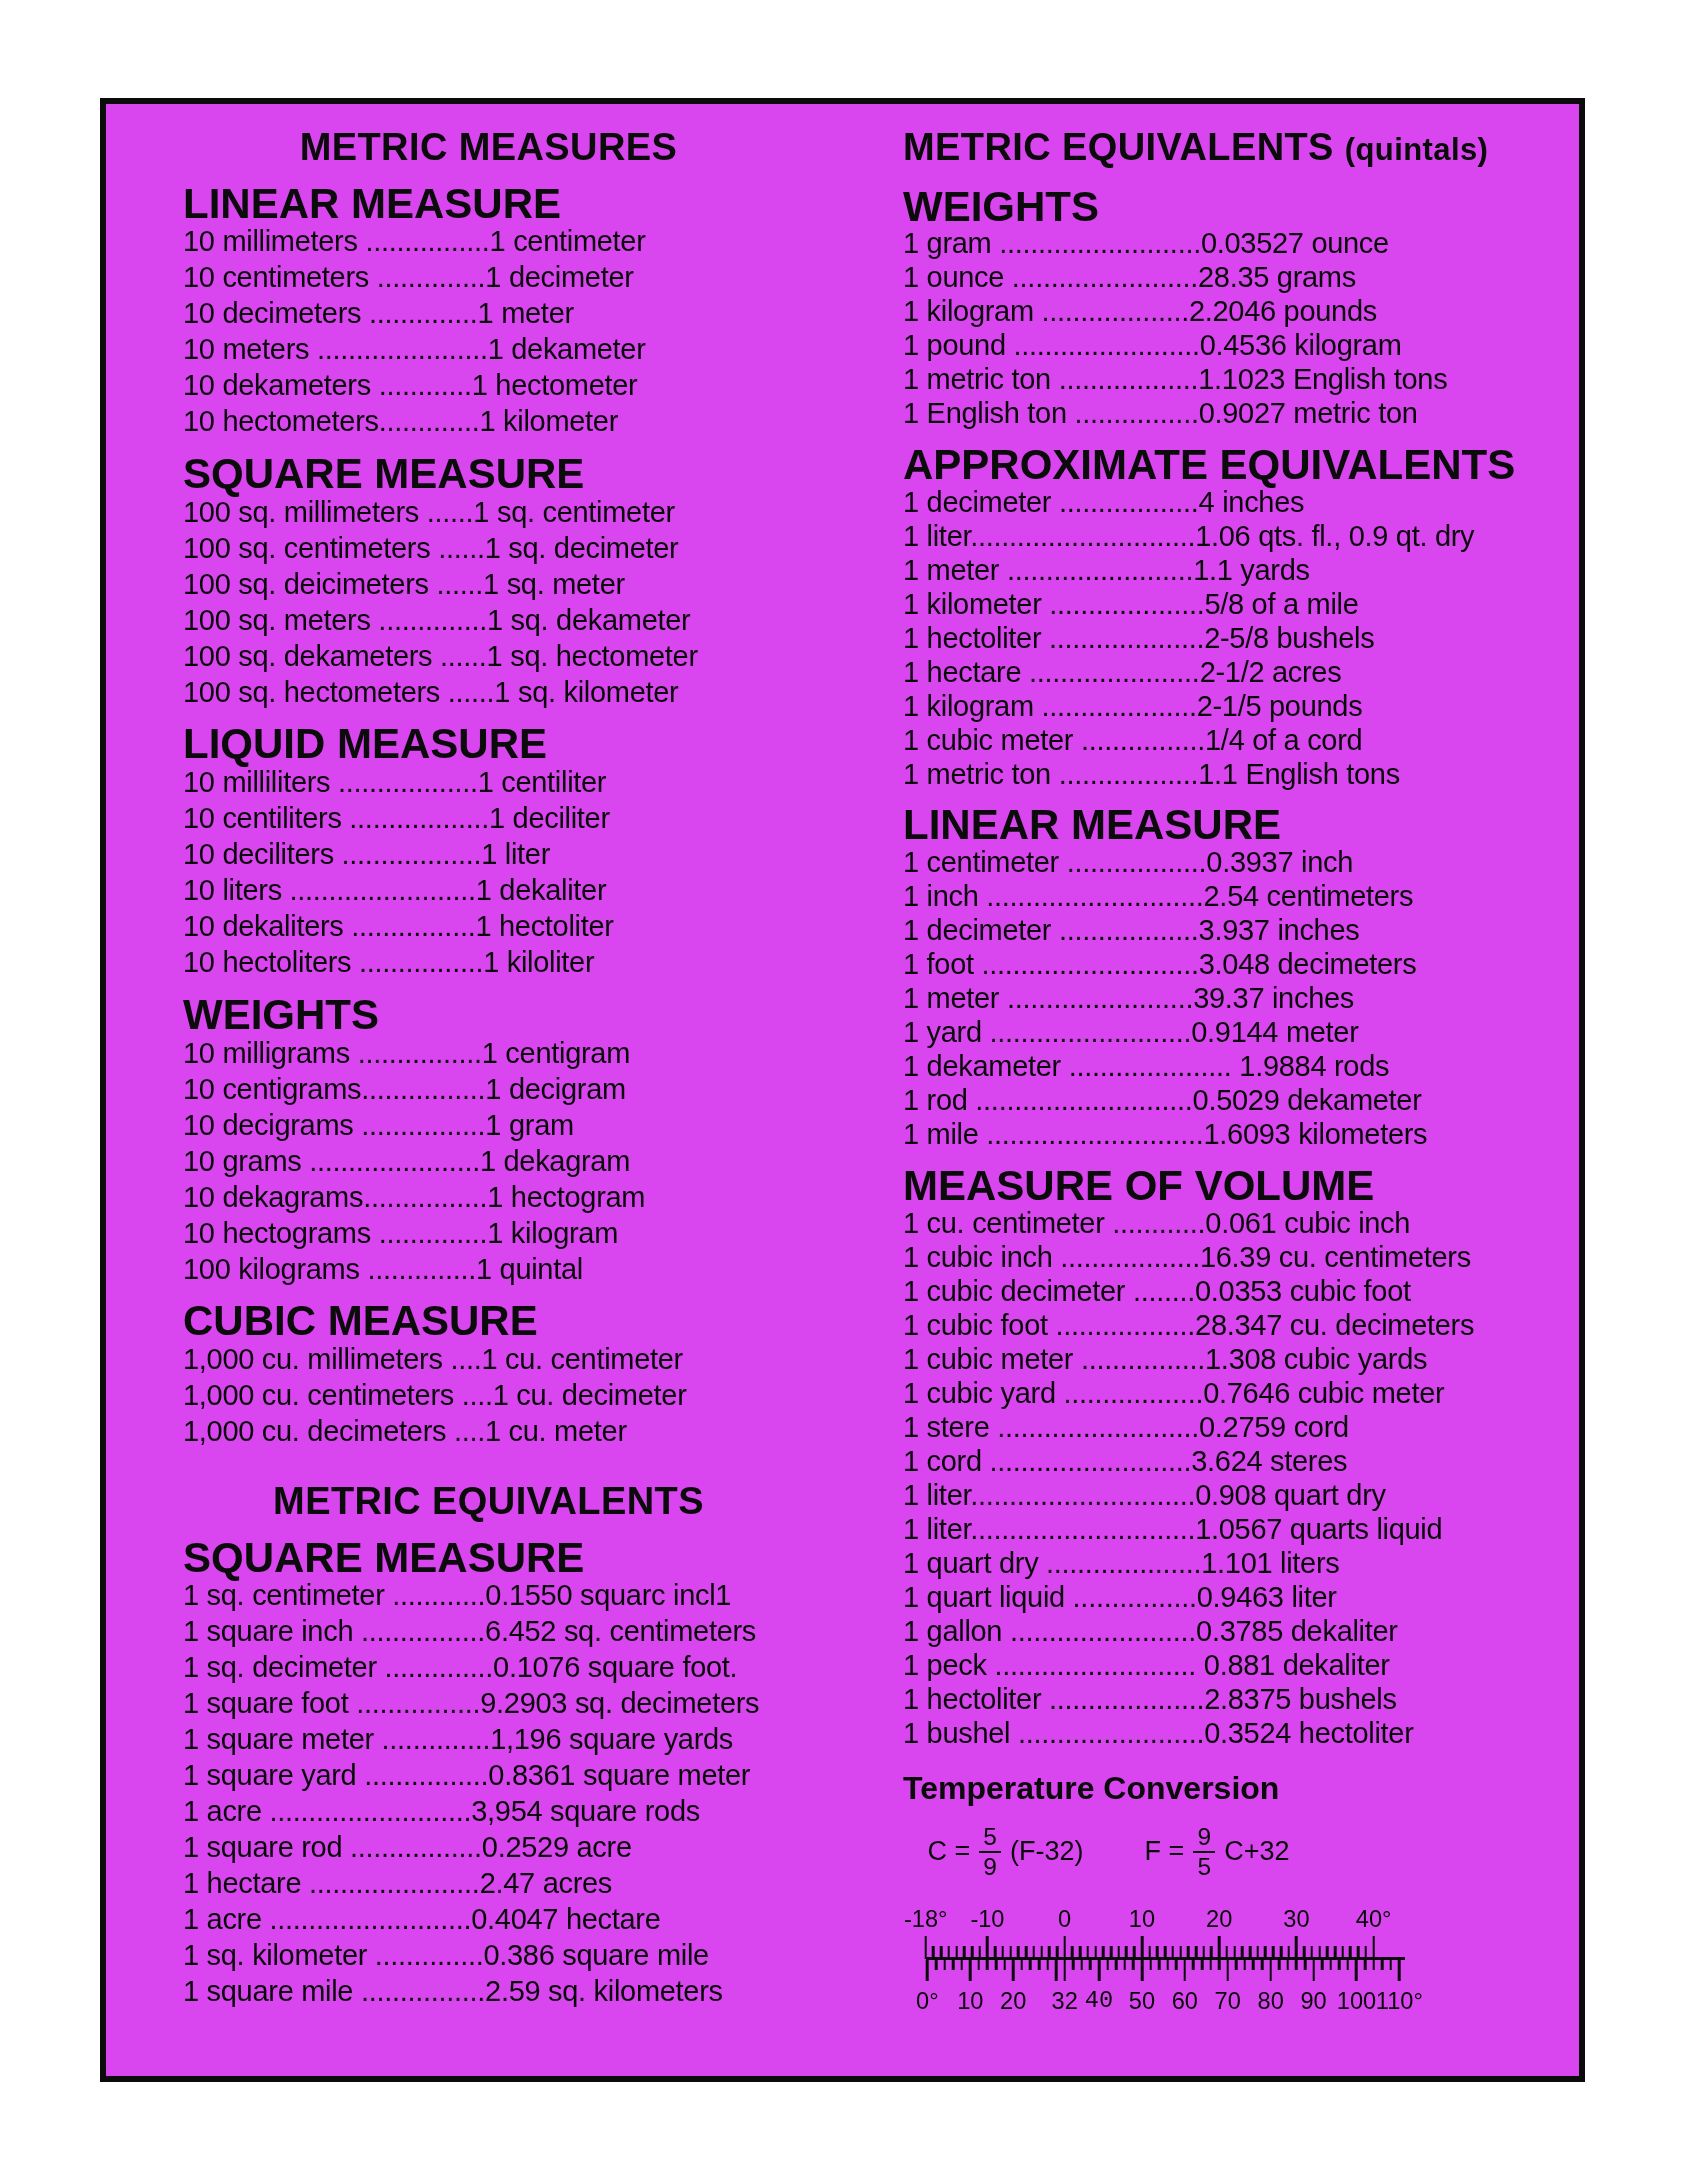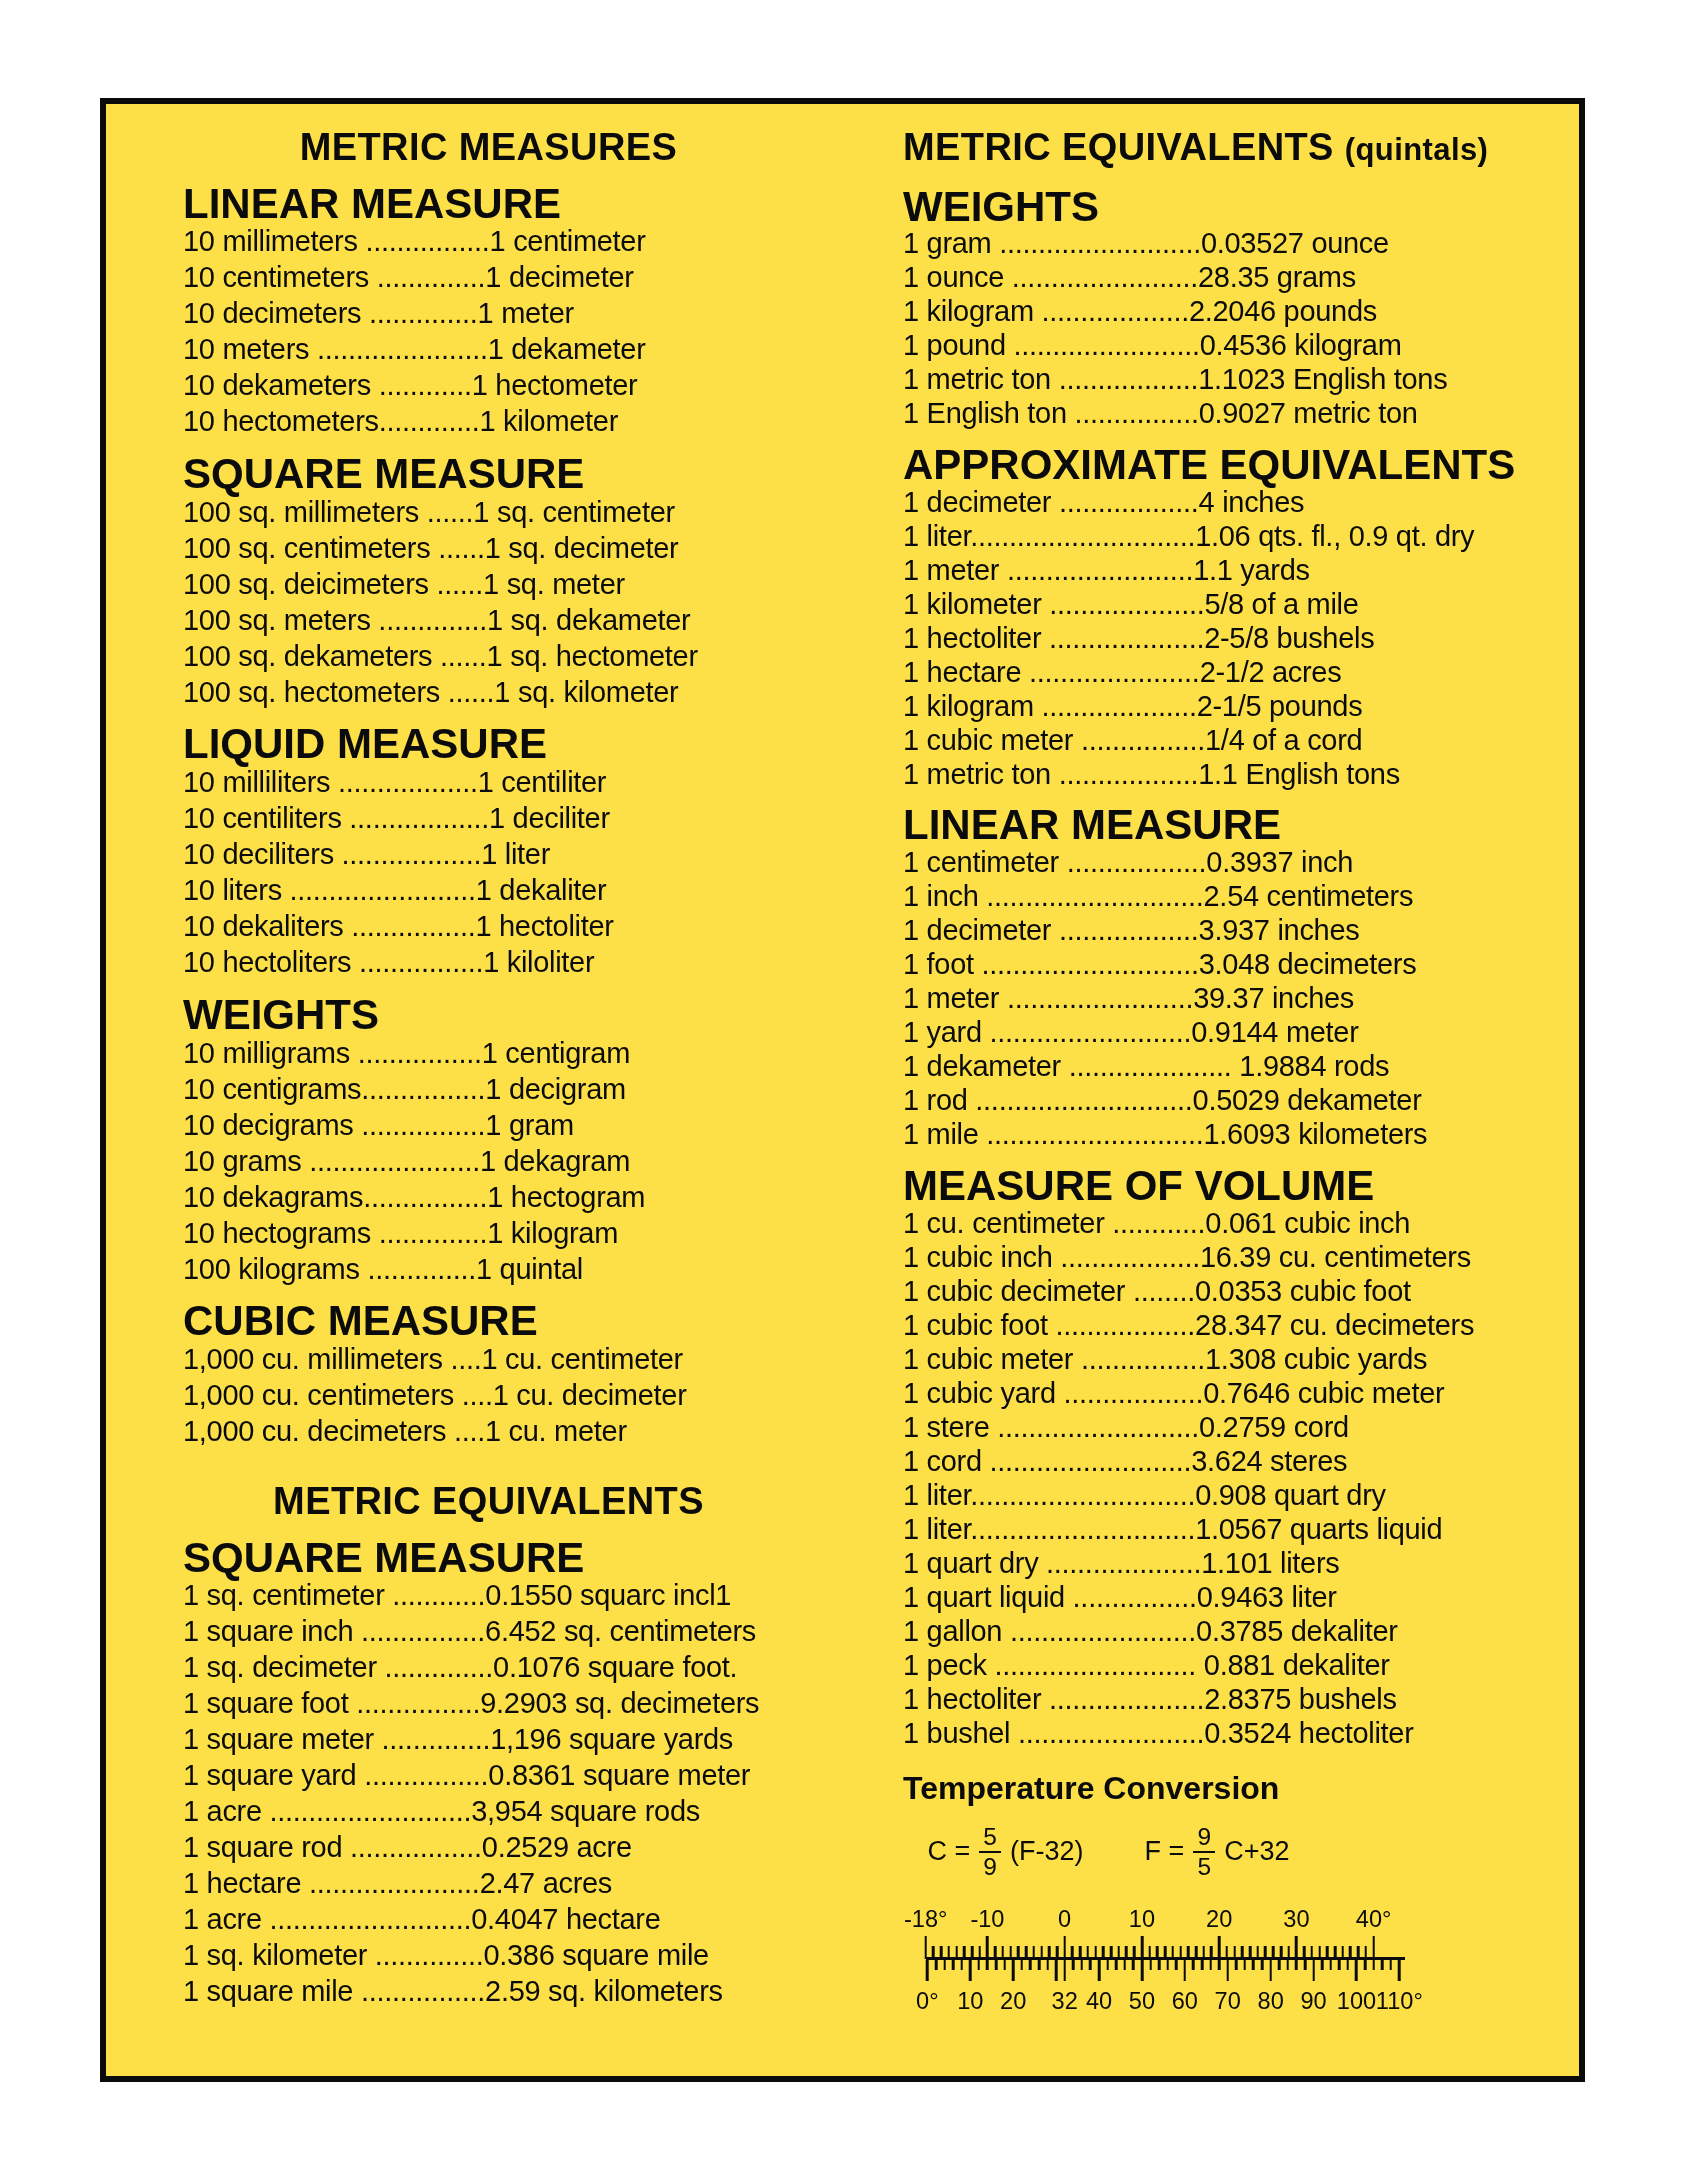--- a/index.html
+++ b/index.html
@@ -14,21 +14,21 @@
     background: #ffffff;
     color: #0b0b0b;
     font-family: "Liberation Sans", sans-serif;
   }
   .content-box {
     position: absolute;
     left: 100px; top: 98px;
     width: 1485px; height: 1984px;
     border: 6.1px solid #0b0b0b;
     box-sizing: border-box;
-    background: #fde047;
+    background: #d946ef;
   }
   .col { position: absolute; top: 21px; }
   .col-left  { left: 77px;  width: 611px; }
   .col-right { left: 797px; width: 664px; }
 
   h1.page-title {
     margin: 0 0 14px 0;
     font-size: 38px;
     line-height: 44px;
     font-weight: bold;
@@ -396,21 +396,21 @@
               <div class="tick f-major" style="left: 90.9091%;"></div>
               <div class="tick f-minor" style="left: 92.7273%;"></div>
               <div class="tick f-minor" style="left: 94.5455%;"></div>
               <div class="tick f-minor" style="left: 96.3636%;"></div>
               <div class="tick f-minor" style="left: 98.1818%;"></div>
               <div class="tick f-major" style="left: 100%;"></div>
               <div class="tick-label f" style="left: 0%;">0°</div>
               <div class="tick-label f" style="left: 9.09091%;">10</div>
               <div class="tick-label f" style="left: 18.1818%;">20</div>
               <div class="tick-label f" style="left: 29.0909%;">32</div>
-              <div class="tick-label f" style="left: 36.3636%;">40</div>
+              <div class="tick-label f" style="left: 36.3636%; font-family: Liberation Mono, monospace;">40</div>
               <div class="tick-label f" style="left: 45.4545%;">50</div>
               <div class="tick-label f" style="left: 54.5455%;">60</div>
               <div class="tick-label f" style="left: 63.6364%;">70</div>
               <div class="tick-label f" style="left: 72.7273%;">80</div>
               <div class="tick-label f" style="left: 81.8182%;">90</div>
               <div class="tick-label f" style="left: 90.9091%;">100</div>
               <div class="tick-label f" style="left: 100%;">110°</div>
             </div>
         </div>
       </section>

